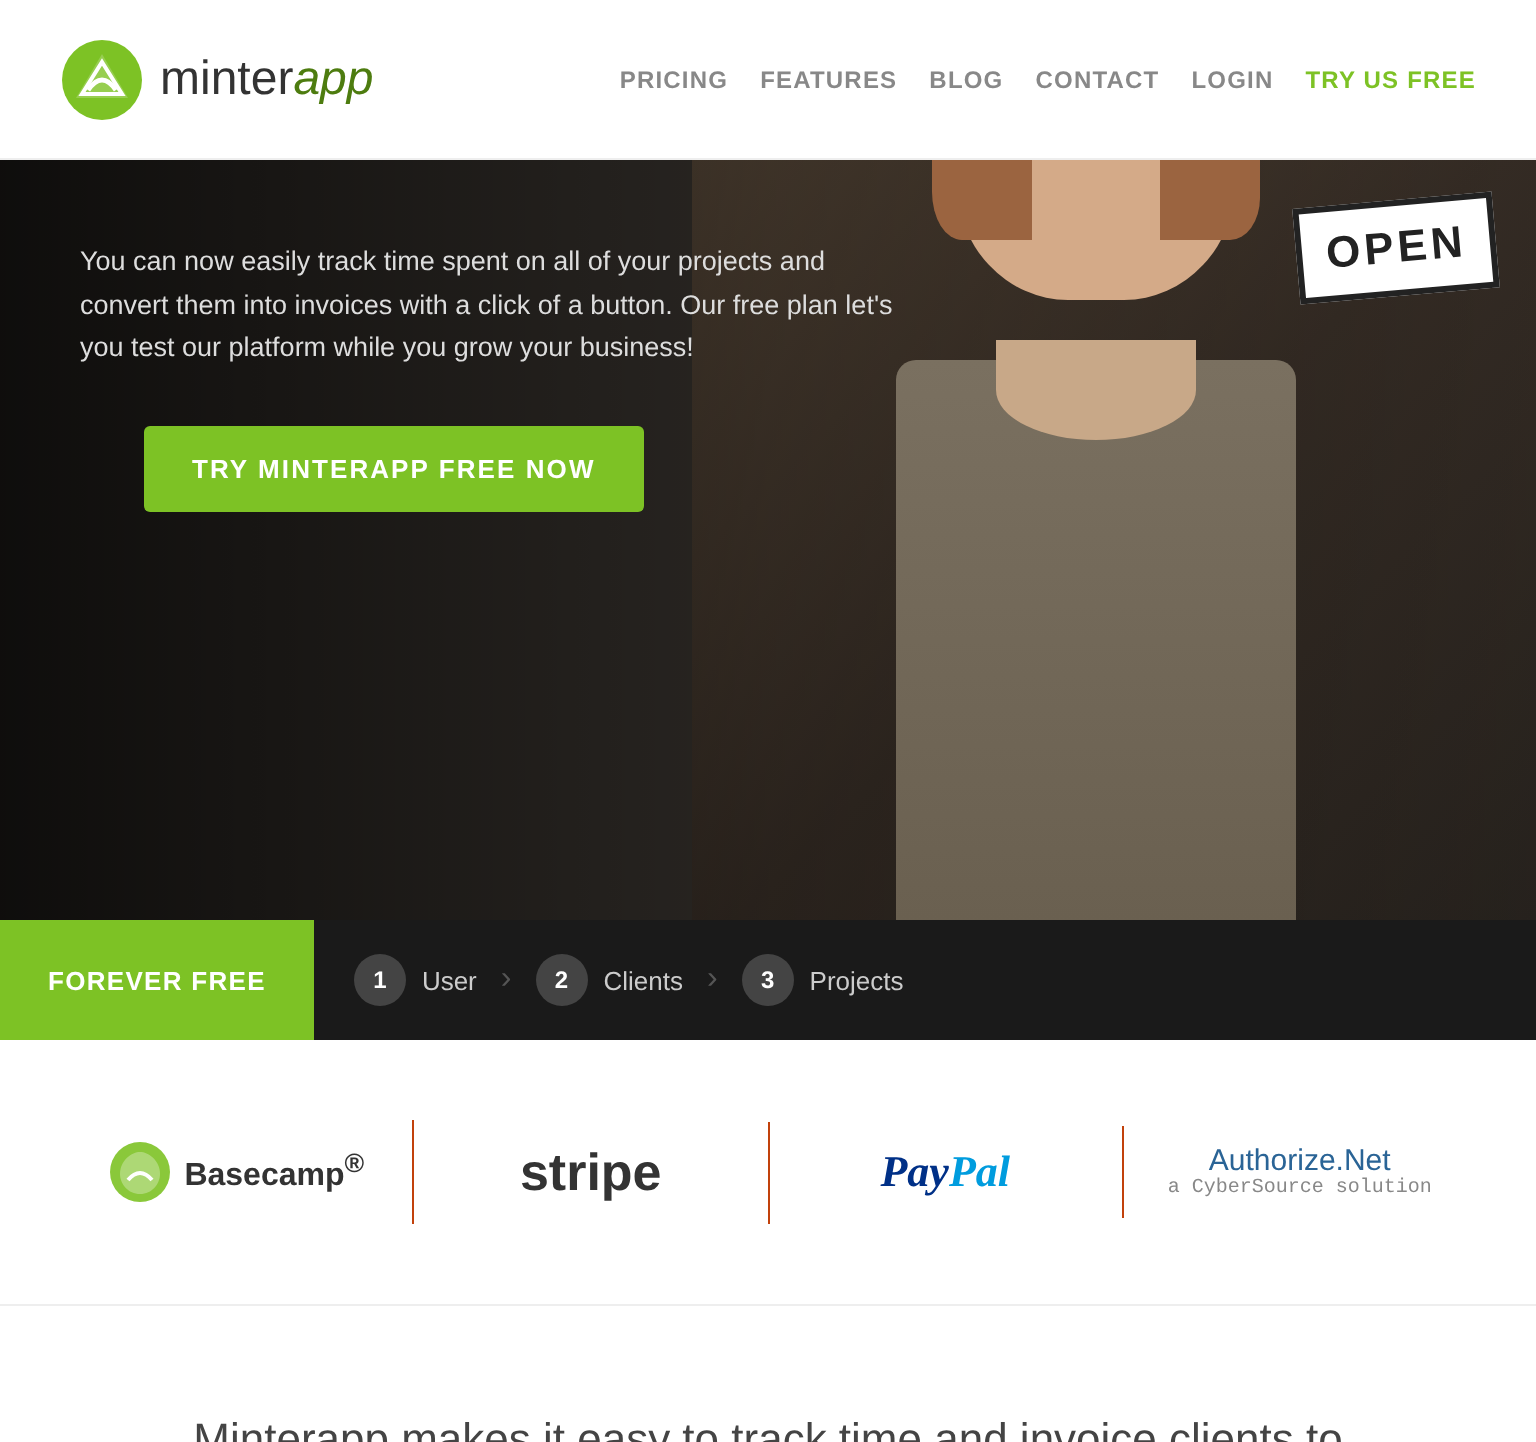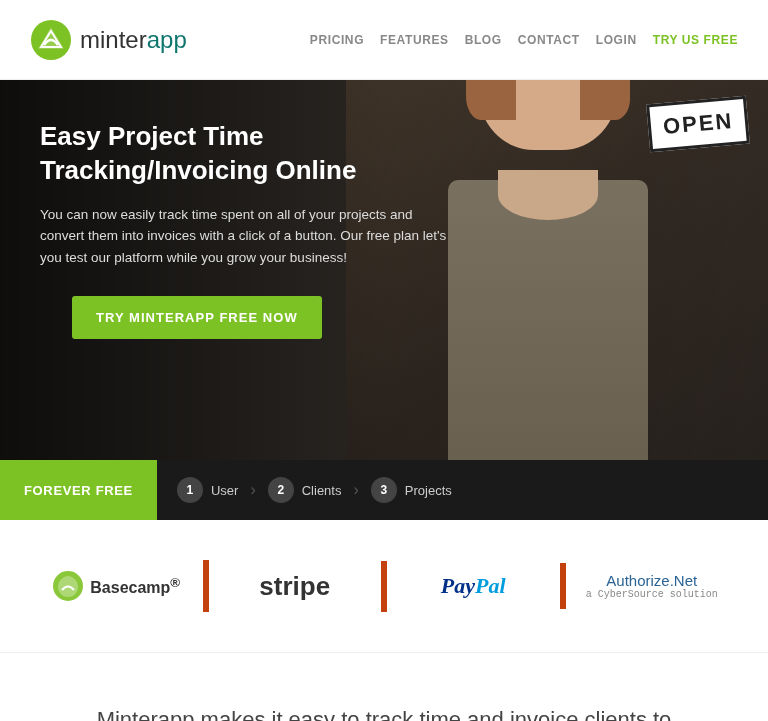--- a/index.html
+++ b/index.html
@@ -23,21 +23,21 @@
     }
     .logo-icon {
       width: 42px;
       height: 42px;
     }
     .logo-text {
       font-size: 24px;
       font-weight: 400;
     }
     .logo-text span.mint { color: #333; }
-    .logo-text span.app { color: #0f766e; }
+    .logo-text span.app { color: #4d7c0f; font-style: italic; }
     nav {
       display: flex;
       align-items: center;
       gap: 16px;
     }
     nav a {
       text-decoration: none;
       font-size: 12px;
       font-weight: 600;
       color: #888;
@@ -207,21 +207,21 @@
       padding: 40px 30px;
       gap: 0;
       border-bottom: 1px solid #eee;
     }
     .partner {
       flex: 1;
       display: flex;
       align-items: center;
       justify-content: center;
       padding: 10px 20px;
-      border-right: 6px solid #c2410c;
+      border-right: 1px solid #c2410c;
     }
     .partner:last-child { border-right: none; }
     .partner-name {
       font-size: 20px;
       font-weight: 700;
       color: #333;
     }
     .partner-name.basecamp { font-size: 16px; }
     .partner-name.stripe { font-size: 26px; font-weight: 900; color: #333; }
     .partner-name.paypal { font-size: 22px; color: #003087; font-style: italic; font-weight: 700; }
@@ -283,21 +283,20 @@
       <div style="position:absolute; bottom:310px; left:60px; width:140px; height:150px; background: #d4aa88; border-radius:50% 50% 40% 40%;"></div>
 
       <div style="position:absolute; bottom:340px; left:48px; width:50px; height:80px; background:#9b6440; border-radius:30% 0 0 30%;"></div>
       <div style="position:absolute; bottom:340px; right:48px; width:50px; height:70px; background:#9b6440; border-radius:0 30% 30% 0;"></div>
     </div>
   </div>
 
   <div class="open-sign">OPEN</div>
 
   <div class="hero-content">
-    <h1 class="hero-title">Easy Project Time Tracking/Invoicing Online</h1>
     <p class="hero-desc">You can now easily track time spent on all of your projects and convert them into invoices with a click of a button. Our free plan let's you test our platform while you grow your business!</p>
     <button class="hero-cta">TRY MINTERAPP FREE NOW</button>
   </div>
 </section>
 
 <div class="features-bar">
   <div class="forever-free">FOREVER FREE</div>
   <div class="features-items">
     <div class="feature-item">
       <span class="feature-num">1</span>

